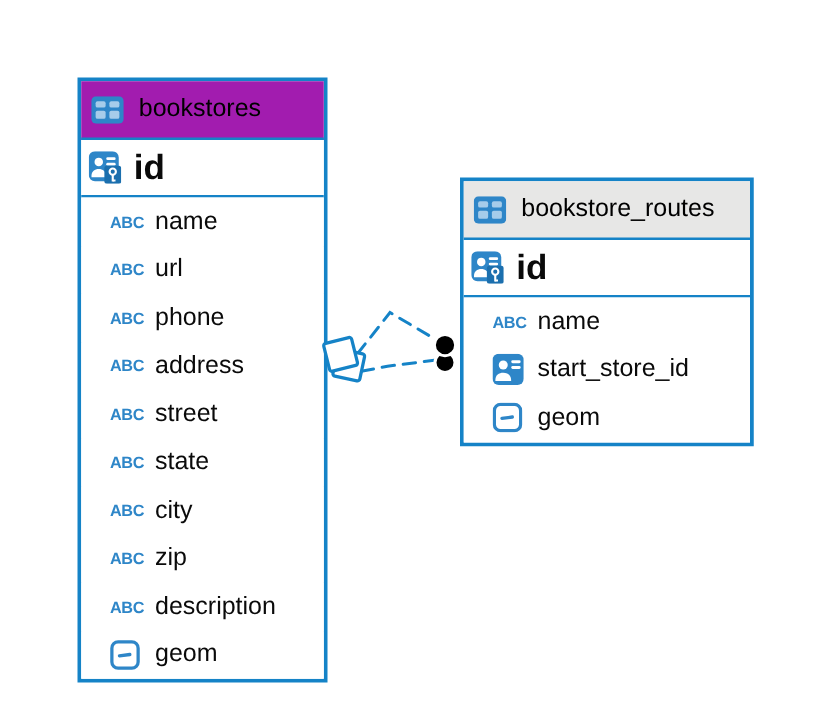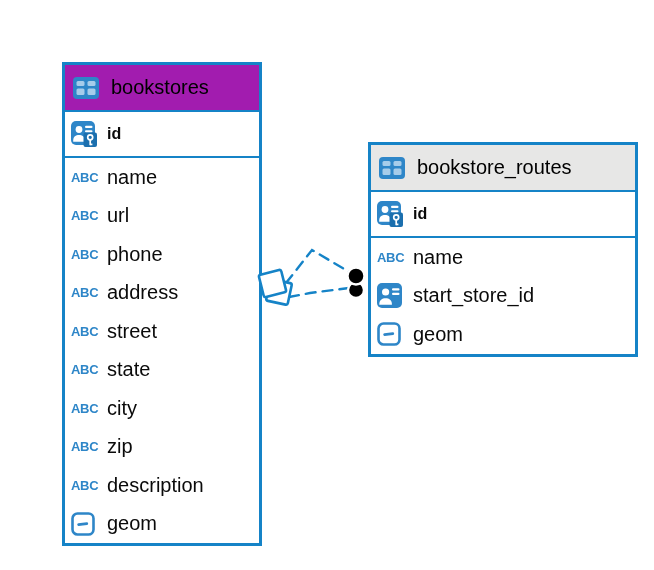--- a/index.html
+++ b/index.html
@@ -7,35 +7,35 @@
     width:654px;height:570px;background:#ffffff;
     font-family:"Liberation Sans", sans-serif;
     position:relative;overflow:hidden;color:#0a0a0a;
   }
   .canvas{position:absolute;inset:0;}
   .er-table{
     position:absolute;background:#ffffff;
     border:3px solid #1583C7;box-sizing:border-box;
   }
   #table-bookstores{left:62px;top:62px;width:200px;}
-  #table-bookstore-routes{left:368px;top:142px;width:270px;}
+  #table-bookstore-routes{left:368px;top:142px;width:235px;}
   .tbl-header{
     display:flex;align-items:center;height:45px;
     padding:0 8px;border-bottom:2px solid #1583C7;
     font-size:20px;font-weight:400;color:#000;
   }
   .hdr-orange{background:#a21caf;}
   .hdr-gray{background:#E7E7E6;}
   .pk-row{
     display:flex;align-items:center;height:44px;padding:0 6px;
     border-bottom:2px solid #1583C7;
-    font-size:16px;font-weight:700;background:#fff;
+    font-size:28px;font-weight:700;background:#fff;
   }
   .field-row{
-    display:flex;align-items:center;height:38.5px;padding:0 6px;
+    display:flex;align-items:center;height:38.5px;padding:0 23px;
     font-size:20px;font-weight:400;background:#fff;
   }
   .icon-cell{
     width:30px;flex:0 0 30px;display:flex;align-items:center;
     margin-right:6px;
   }
   .tbl-header .icon-cell{width:30px;flex:0 0 30px;margin-right:8px;}
   .abc{
     font-size:13px;font-weight:800;letter-spacing:-0.3px;
     color:#2E86C8;line-height:1;

